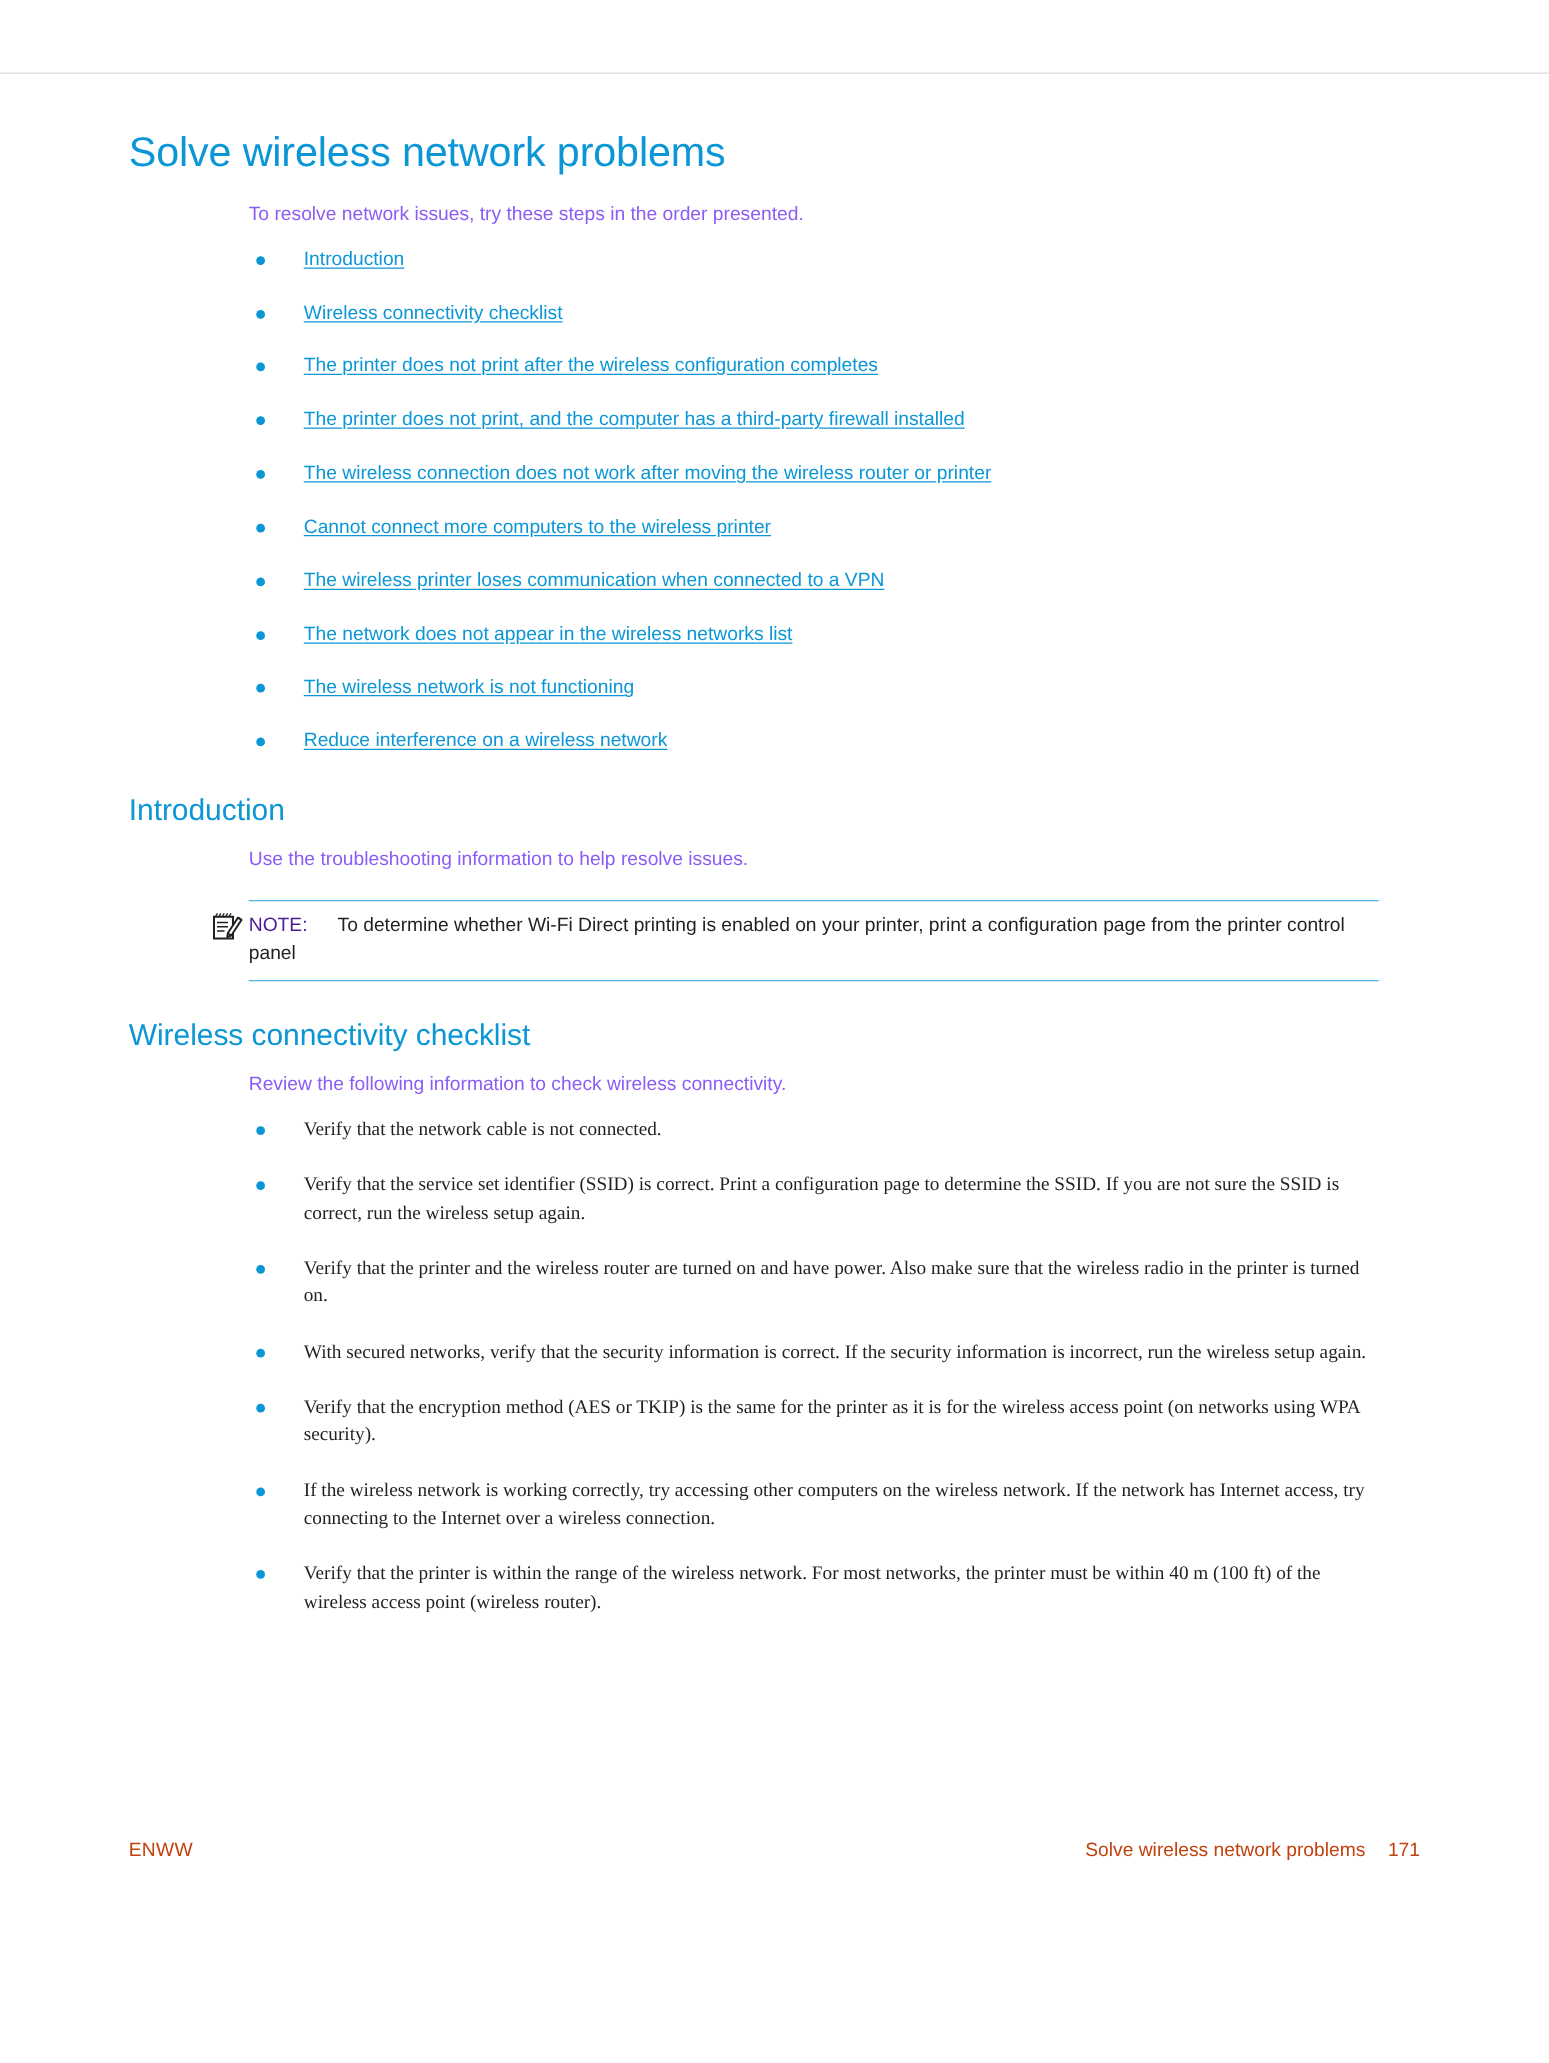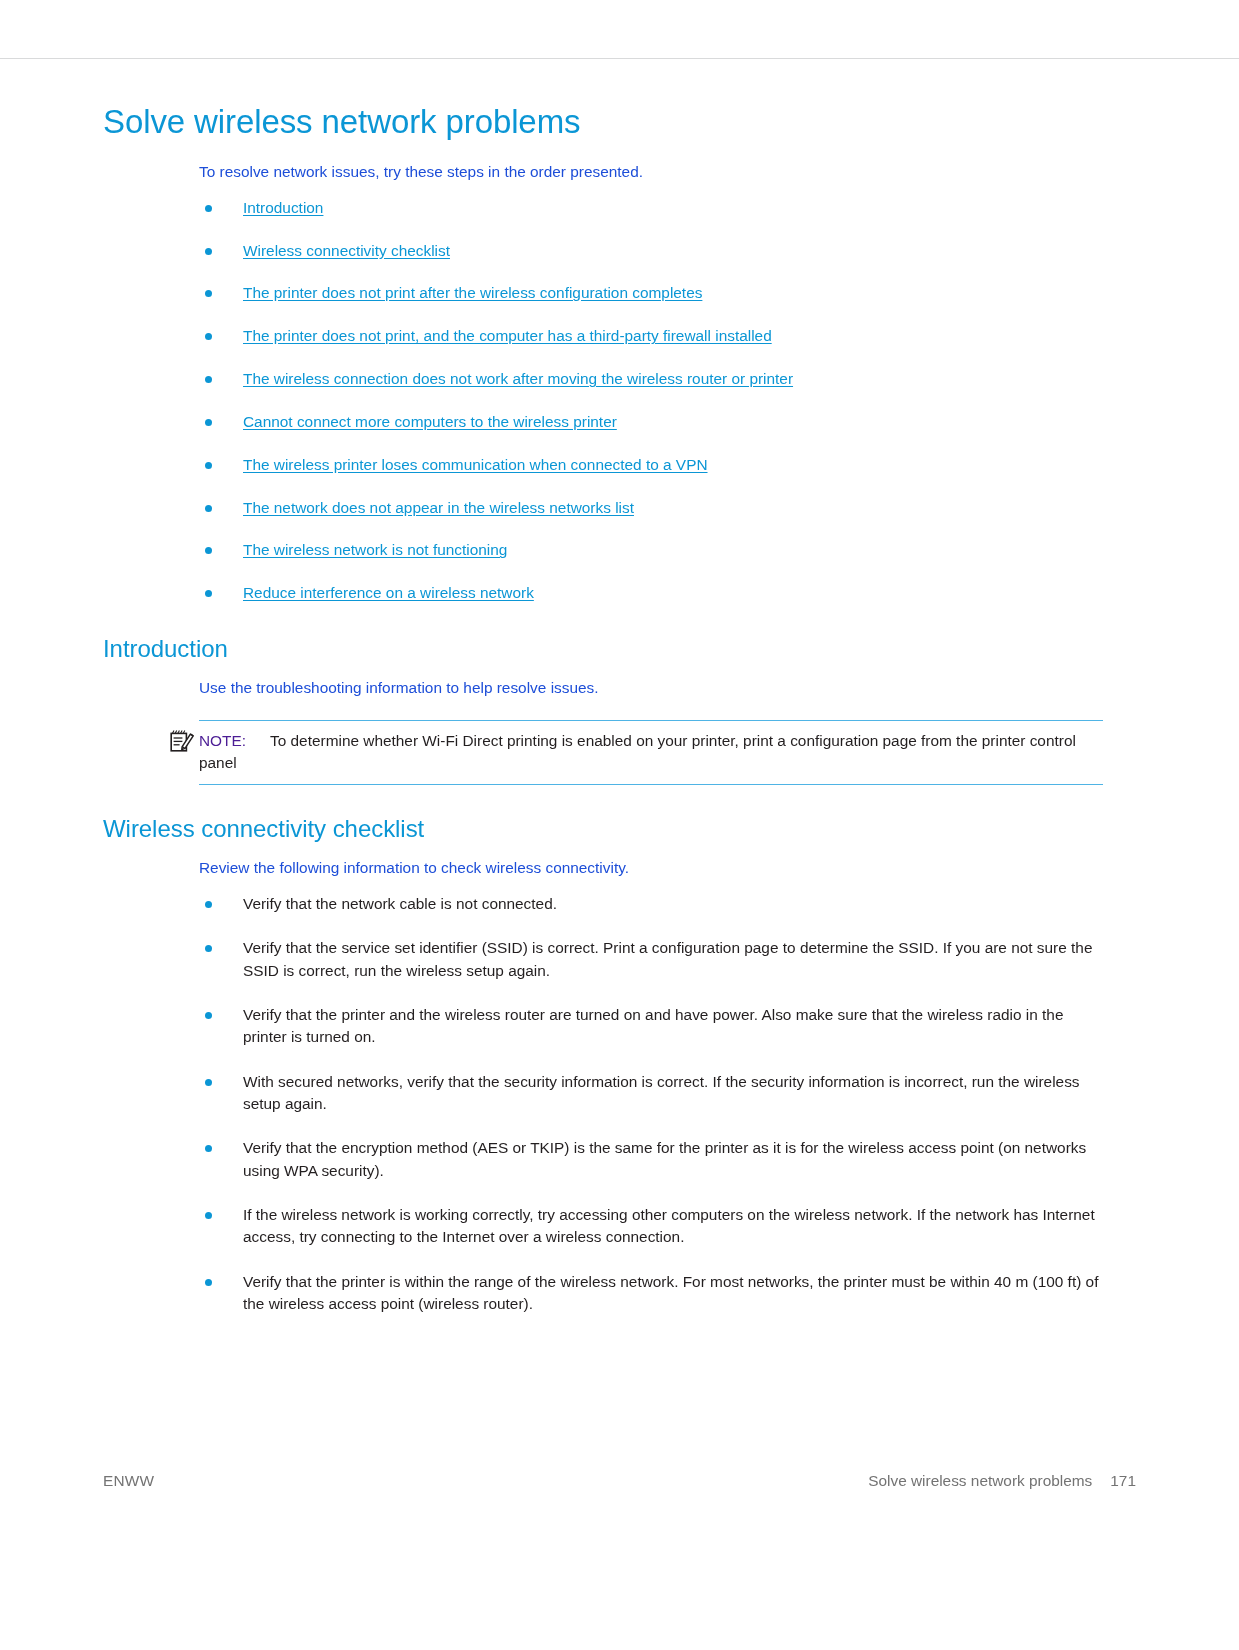--- a/index.html
+++ b/index.html
@@ -58,21 +58,21 @@
   }
 
   .indent {
     margin-left: 96px;
   }
 
   p.body-text {
     font-size: 15.4px;
     line-height: 1.42;
     margin: 0 0 10px 0;
-    color: #1d4ed8;
+    color: #8b5cf6;
   }
 
   
   ul.bullets {
     list-style: none;
     margin: 14px 0 0 0;
     padding: 0;
   }
   ul.bullets > li {
     position: relative;
@@ -88,20 +88,21 @@
     width: 7px;
     height: 7px;
     border-radius: 50%;
     background: #0b96d5;
   }
   ul.bullets.link-list > li {
     margin-bottom: 20.5px;
   }
   ul.bullets.text-list > li {
     margin-bottom: 22px;
+    font-family: Liberation Serif, serif;
   }
 
   a.xref {
     color: #0b96d5;
     text-decoration: underline;
     text-underline-offset: 2px;
     font-size: 15.4px;
   }
 
   
@@ -132,21 +133,21 @@
   
   .footer {
     position: absolute;
     left: 103px;
     right: 103px;
     top: 1472px;
     display: flex;
     justify-content: space-between;
     align-items: baseline;
     font-size: 15.4px;
-    color: #737373;
+    color: #c2410c;
   }
   .footer-left { letter-spacing: 0.2px; }
   .footer-right { display: flex; gap: 18px; }
   .footer-page { }
 </style>
 </head>
 <body>
 
 <div class="page">
 

